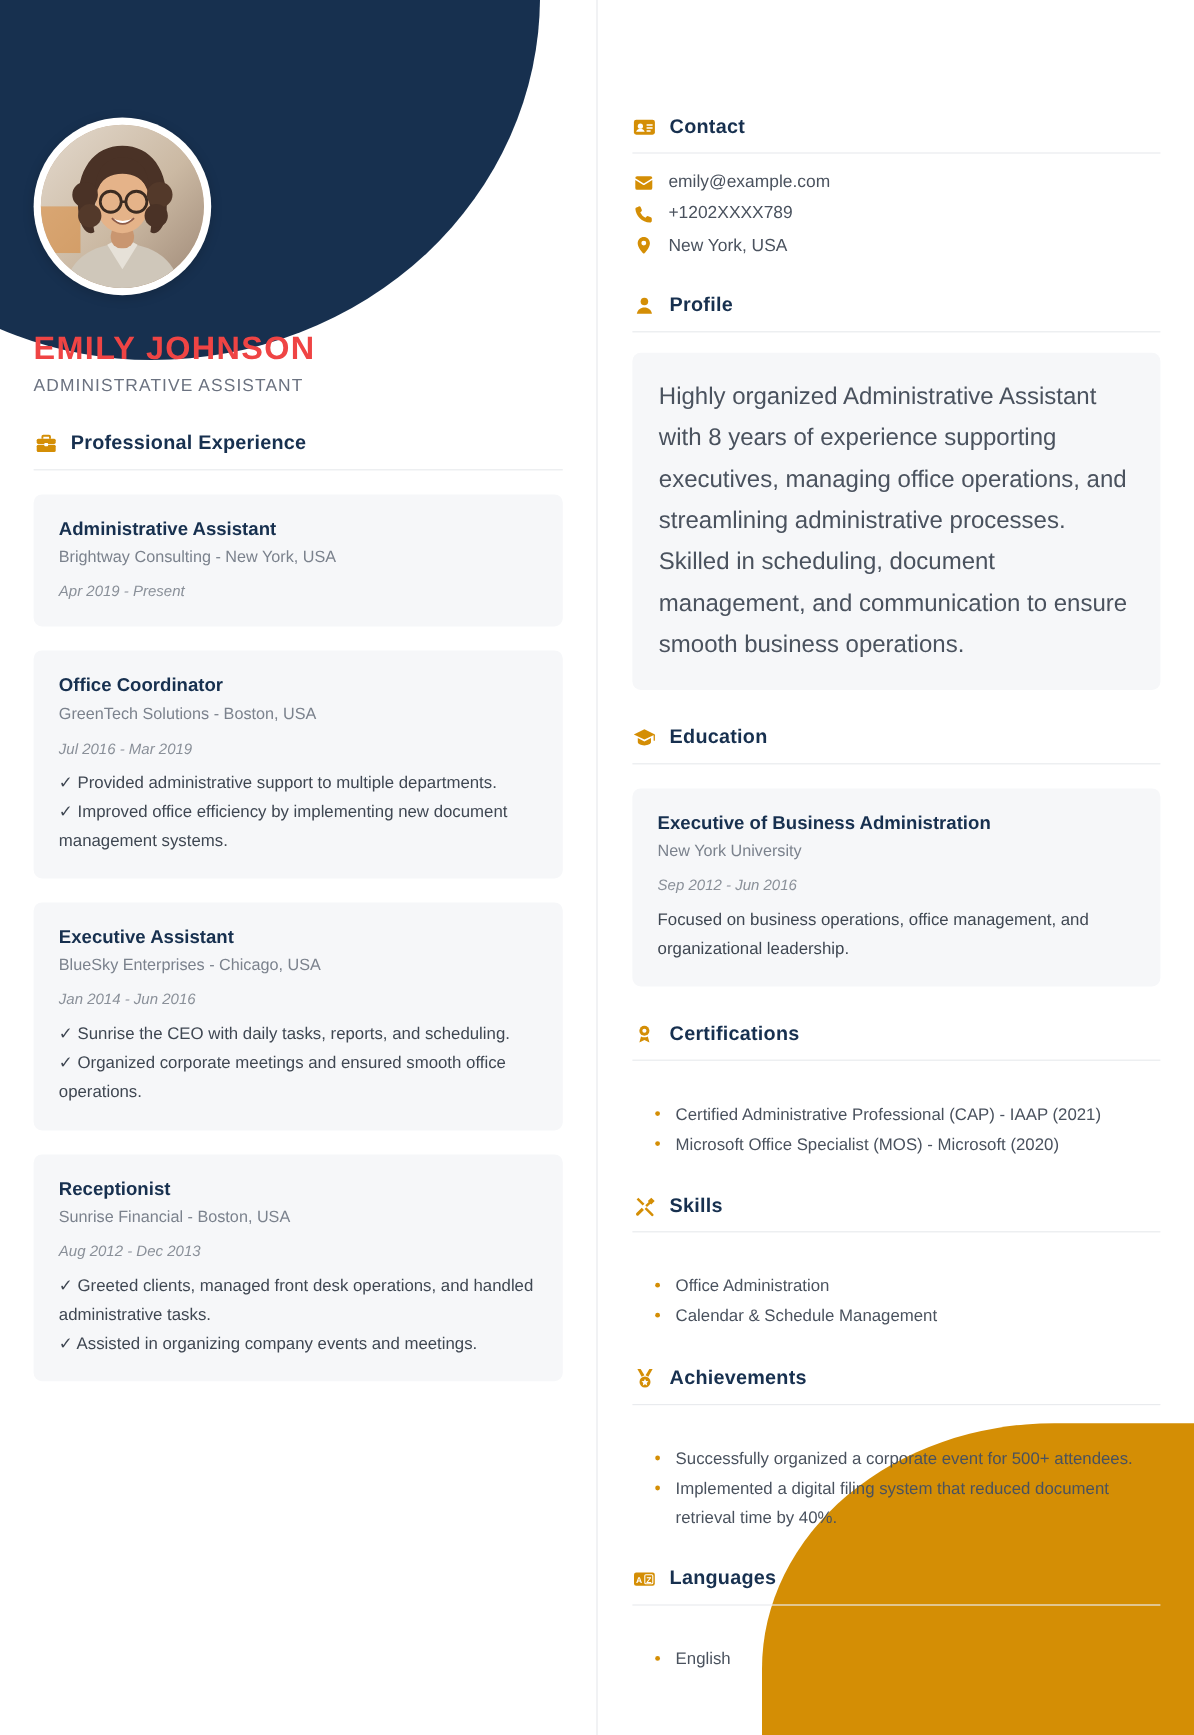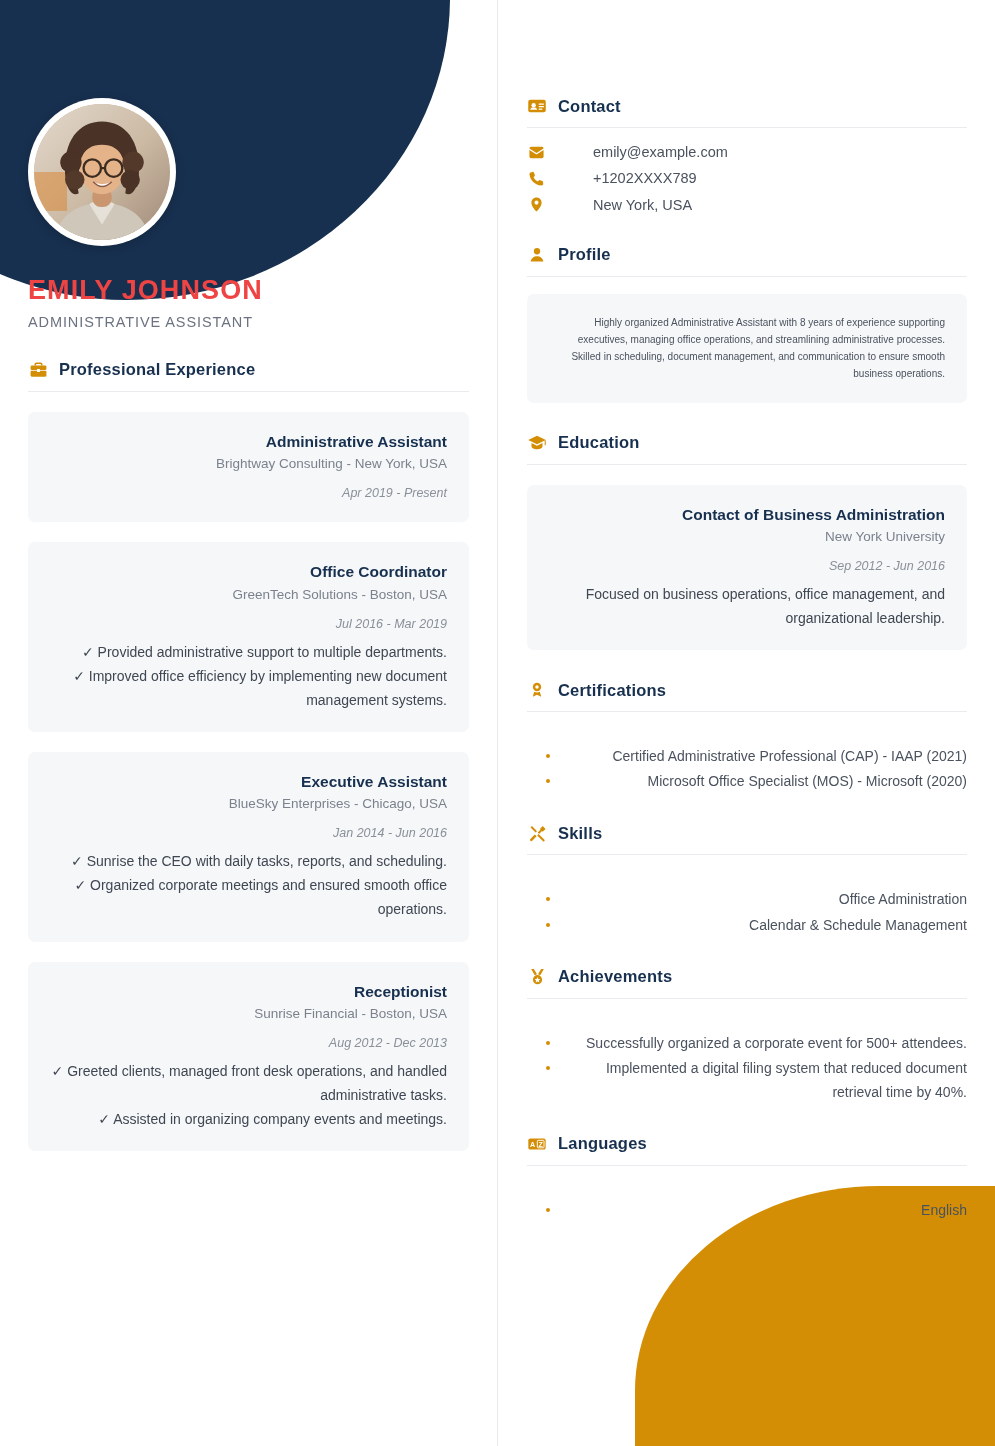--- a/index.html
+++ b/index.html
@@ -96,21 +96,21 @@
   }
   .job-title {
     margin-top: 8px;
     font-size: 14.5px;
     letter-spacing: 0.9px;
     color: #6b7280;
     font-weight: 400;
   }
 
   
-  .section { margin-top: 30px; text-align: right; }
+  .section { margin-top: 30px; }
   .section-head {
     display: flex;
     align-items: center;
     gap: 11px;
     padding-bottom: 11px;
   }
   .section-head .ico {
     width: 20px;
     height: 20px;
     flex: 0 0 20px;
@@ -164,21 +164,21 @@
     line-height: 1.72;
   }
   .bullet-line { display: block; }
 
   
   .profile-box {
     background: #f6f7f9;
     border-radius: 7px;
     padding: 20px 22px;
     margin-top: 17px;
-    font-size: 10px;
+    font-size: 20px;
     line-height: 1.72;
     color: #4a525e;
   }
 
   
   ul.dot-list {
     margin: 32px 0 0 0;
     padding-left: 36px;
     list-style: none;
   }
@@ -213,21 +213,20 @@
     height: 18px;
     flex: 0 0 18px;
     display: flex;
     align-items: center;
     justify-content: center;
   }
   .contact-text {
     font-size: 14.5px;
     color: #4a525e;
     line-height: 1.4;
-    margin-left: 36px;
   }
 </style>
 </head>
 <body>
 
 <div class="navy-blob"></div>
 <div class="gold-blob"></div>
 
 <div class="page">
 
@@ -403,21 +402,21 @@
             <path d="M12 3.2 1.4 8.4 12 13.6l10.6-5.2z"></path>
             <path d="M5.4 12.1v4c0 1.9 3 3.3 6.6 3.3s6.6-1.4 6.6-3.3v-4L12 15.4z"></path>
             <rect x="21.2" y="8.6" width="1.3" height="6.2" rx=".6"></rect>
           </svg>
         </span>
         <span class="section-title">Education</span>
       </div>
       <div class="rule"></div>
 
       <div class="card">
-        <div class="card-title">Contact of Business Administration</div>
+        <div class="card-title">Executive of Business Administration</div>
         <div class="card-sub">New York University</div>
         <div class="card-date">Sep 2012 - Jun 2016</div>
         <div class="card-body">Focused on business operations, office management, and organizational leadership.</div>
       </div>
     </div>
 
     <div class="section">
       <div class="section-head">
         <span class="ico">
           <svg width="18" height="18" viewBox="0 0 24 24" fill="#d48e05">

